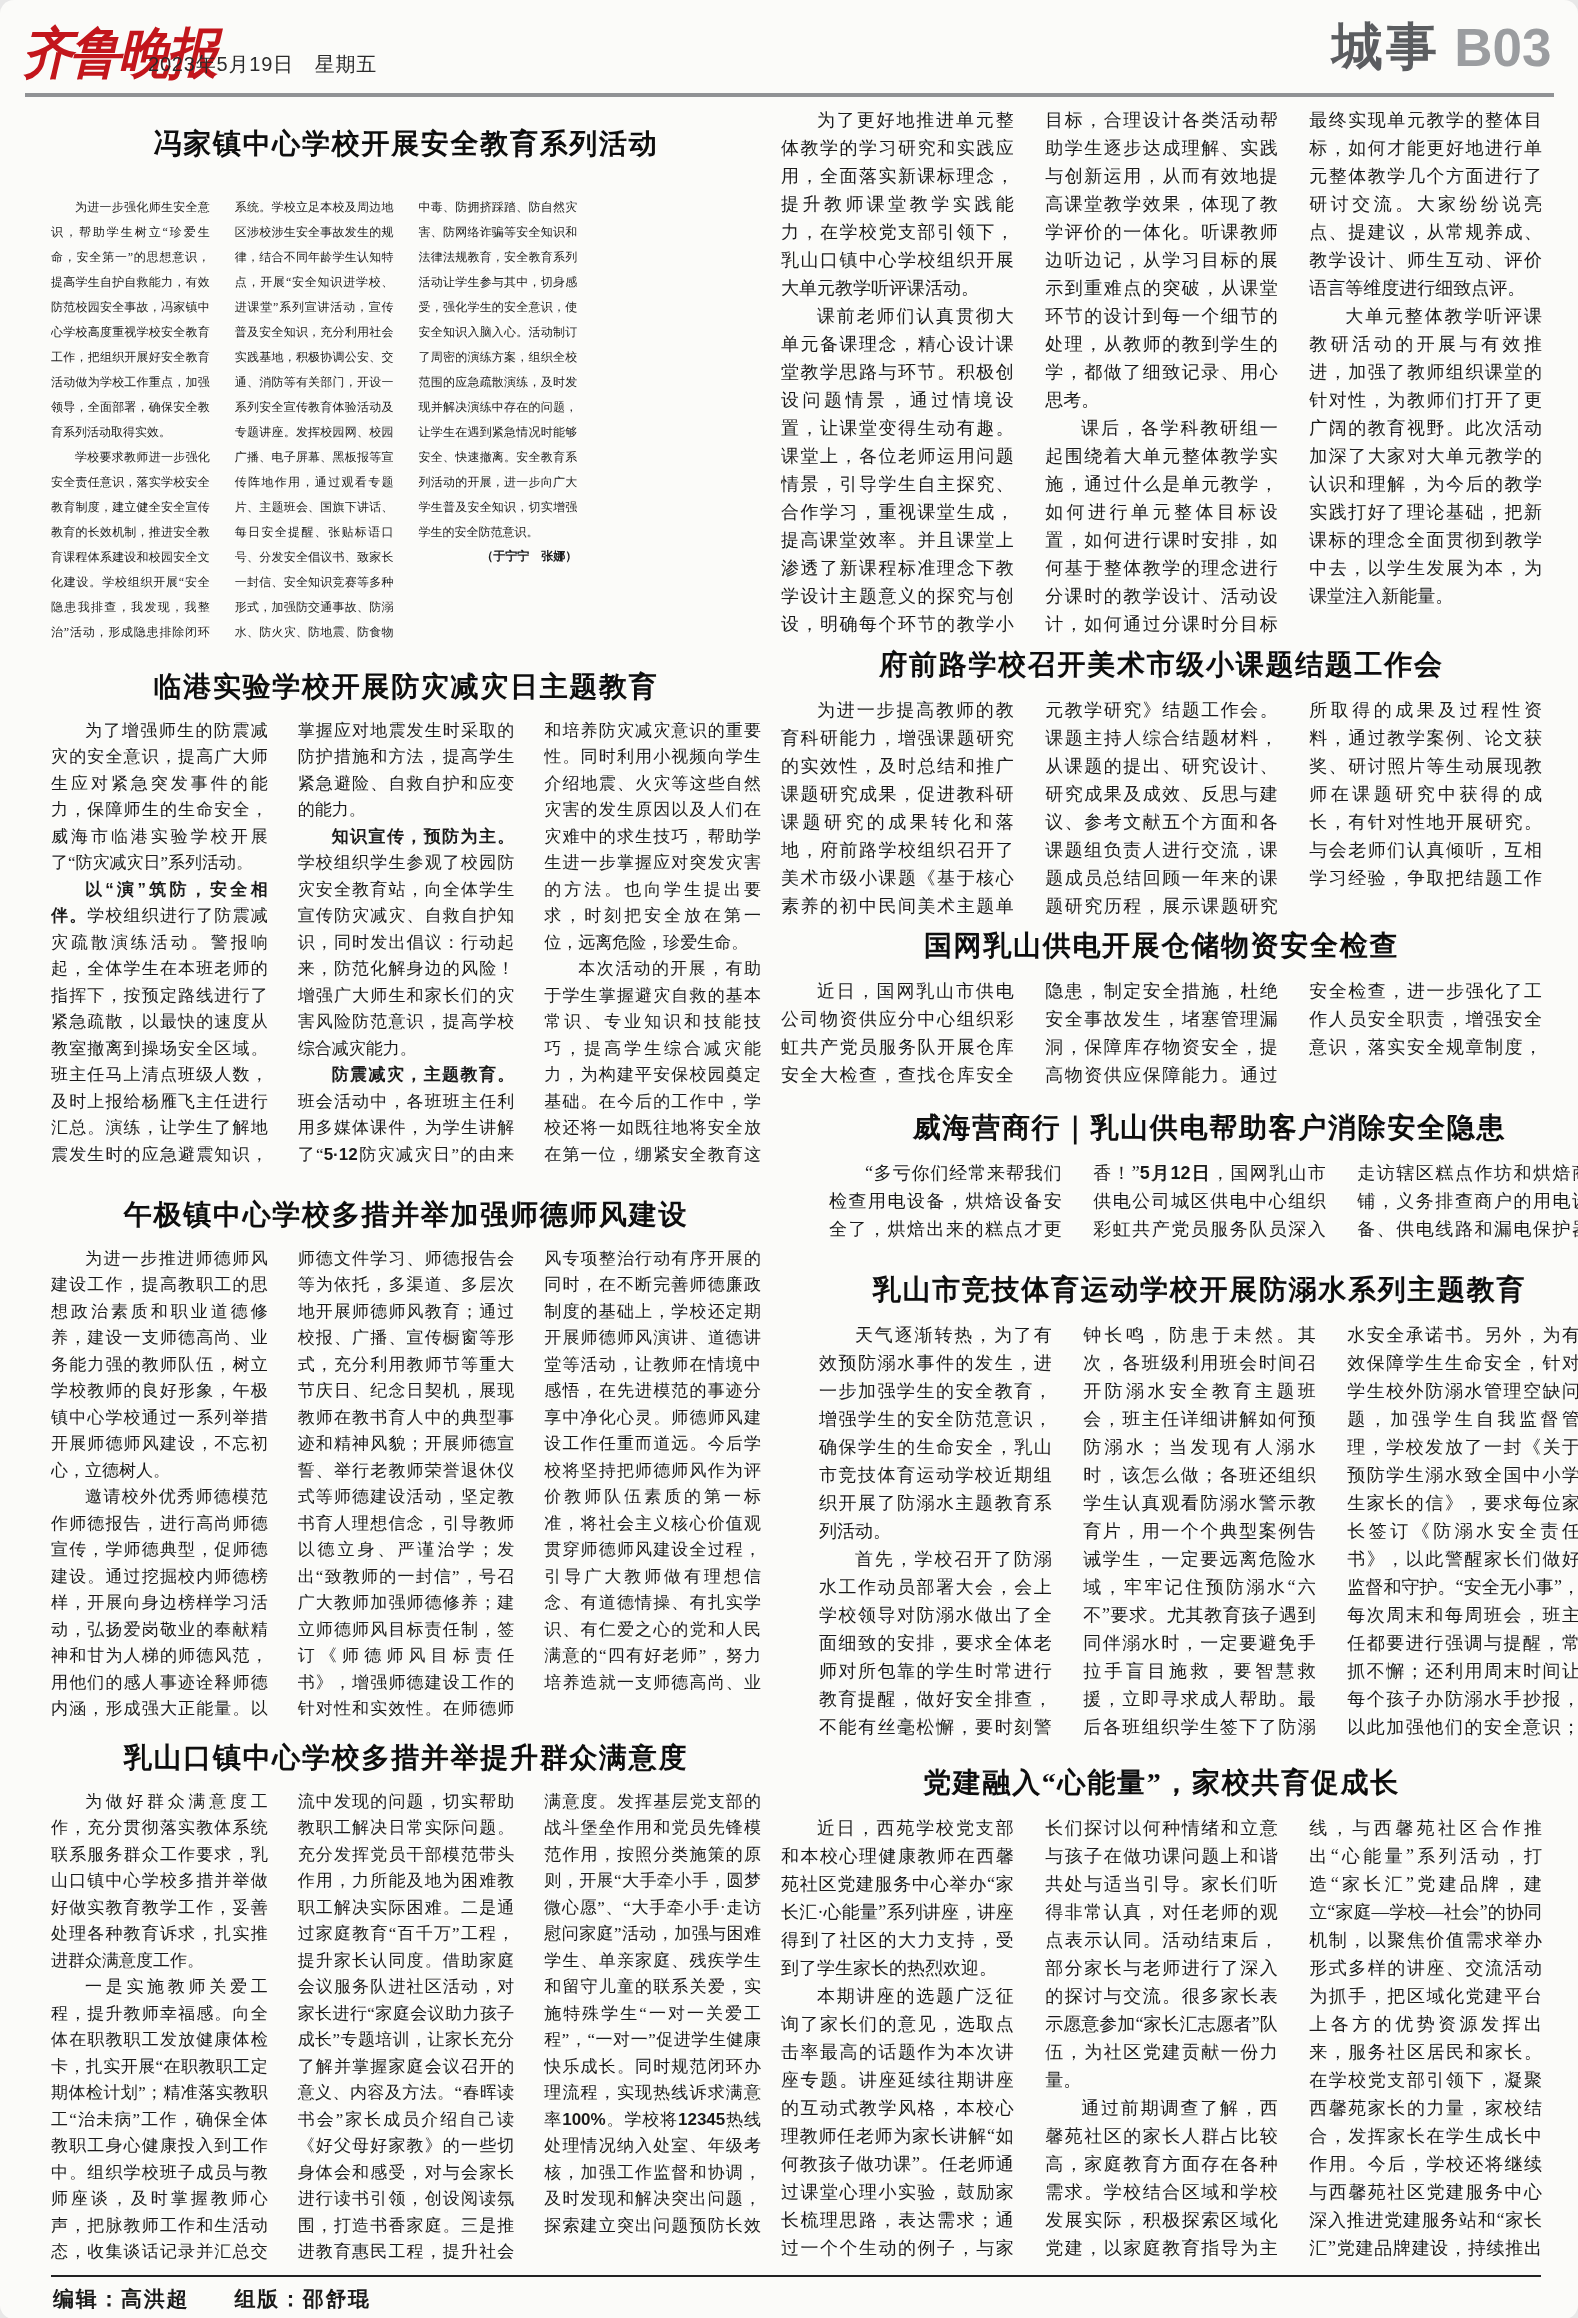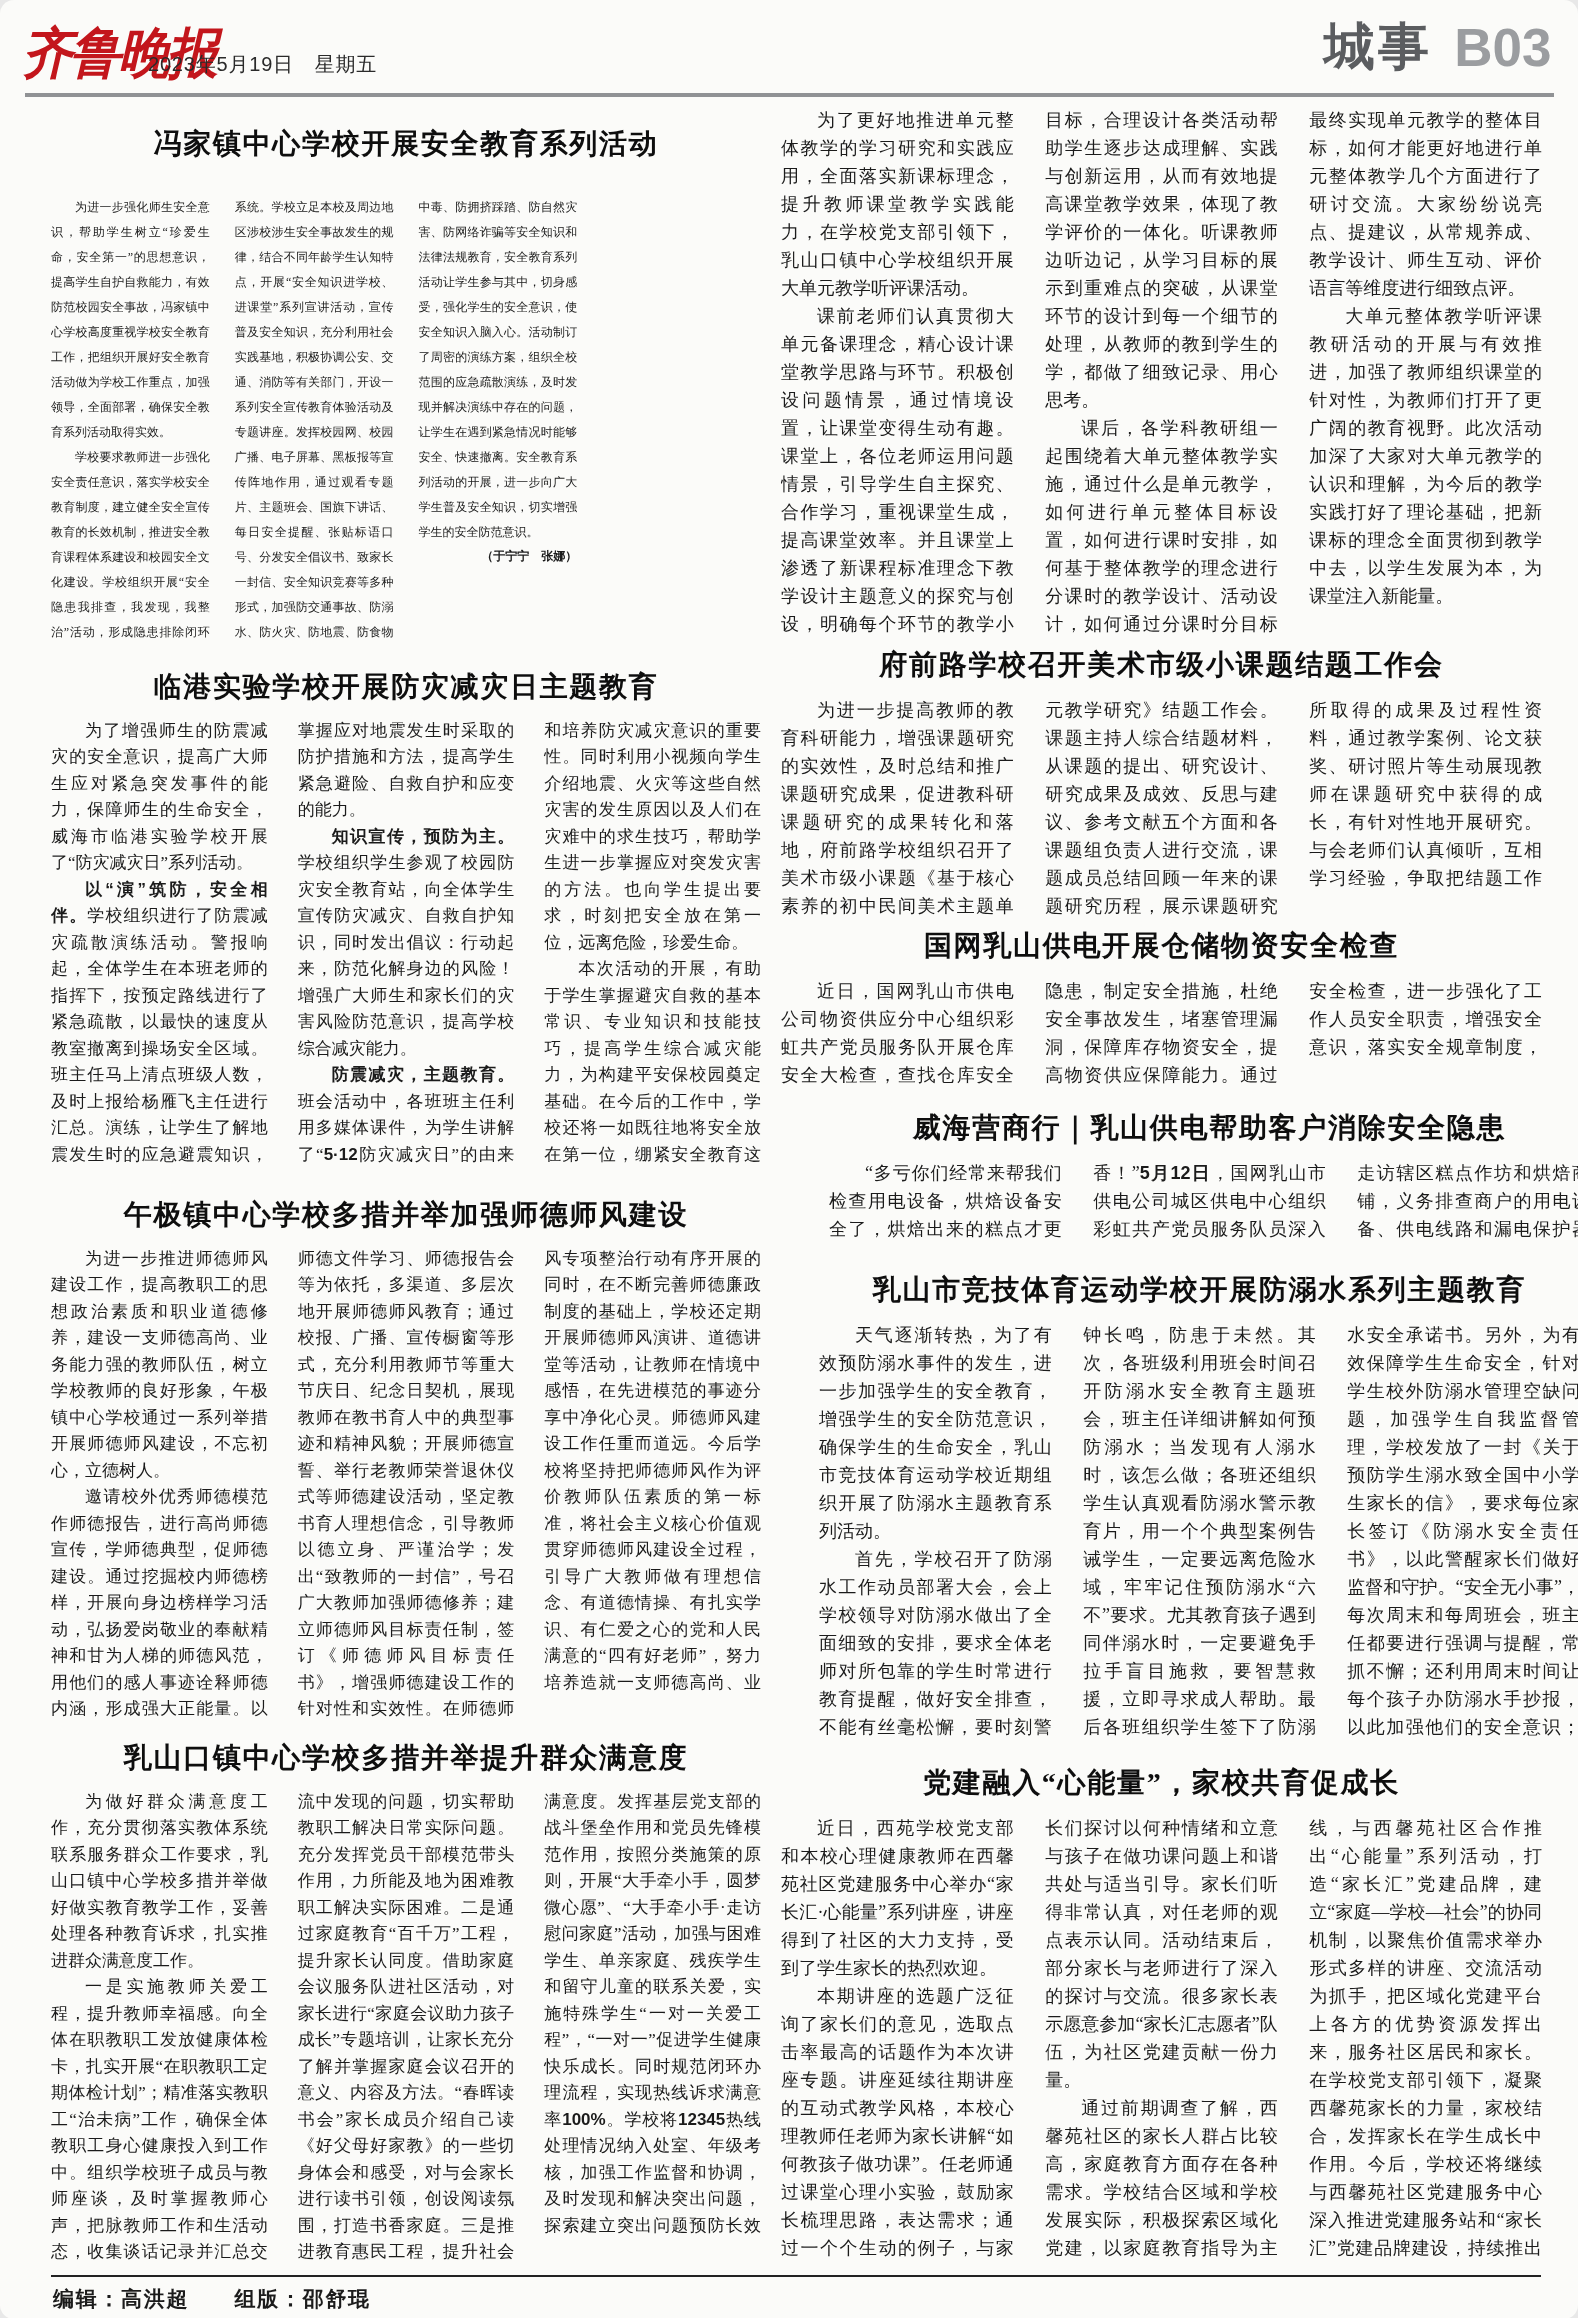--- a/index.html
+++ b/index.html
@@ -24,21 +24,21 @@
     color:#c3161c;
     transform:scaleY(1.08);
   }
   .masthead-date{
     position:absolute;left:148px;top:51px;
     font-family:"Liberation Sans","DejaVu Sans",sans-serif;
     font-size:20px;color:#2a2a2a;letter-spacing:0.8px;
   }
   .section-box{
     position:absolute;top:20px;right:26.5px;
-    display:flex;align-items:center;gap:22px;
+    display:flex;align-items:center;gap:14px;
   }
   .section-name{
     font-family:"Liberation Serif","DejaVu Serif",serif;
     font-weight:bold;font-size:51px;line-height:55px;color:#5b5d60;
     letter-spacing:3.3px;
   }
   .page-no{
     font-family:"Liberation Sans","DejaVu Sans",sans-serif;
     font-weight:bold;font-size:53px;line-height:55px;color:#9b9da0;
   }

